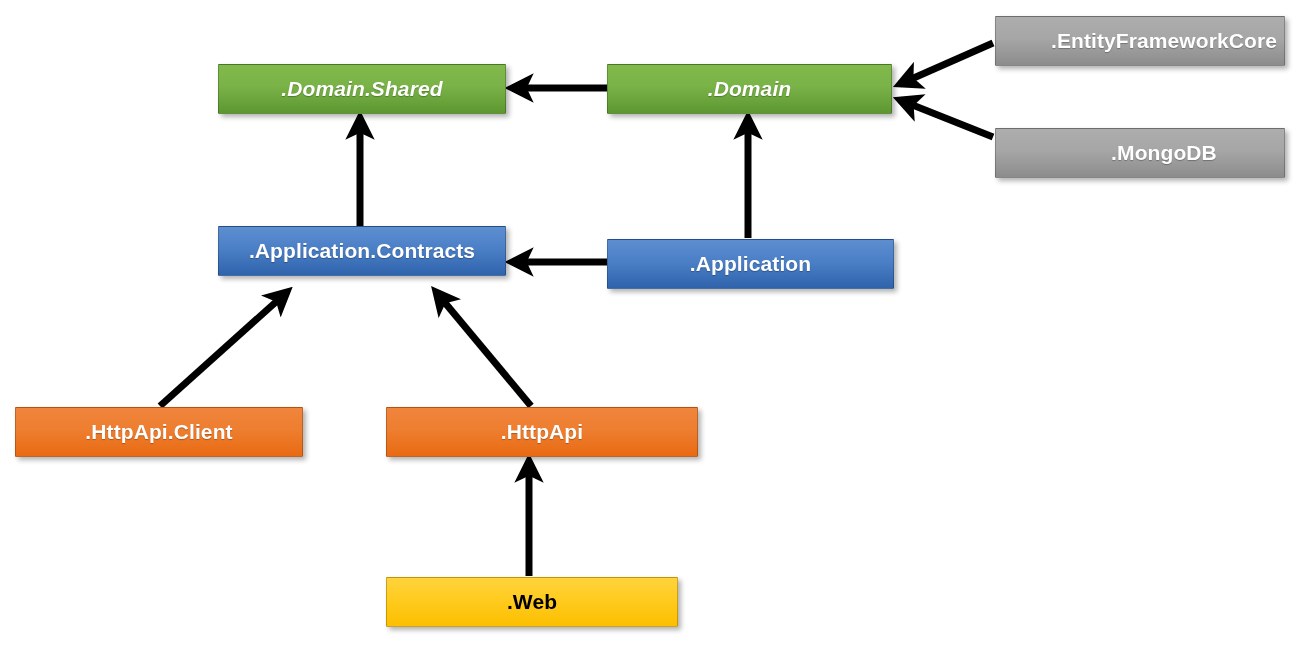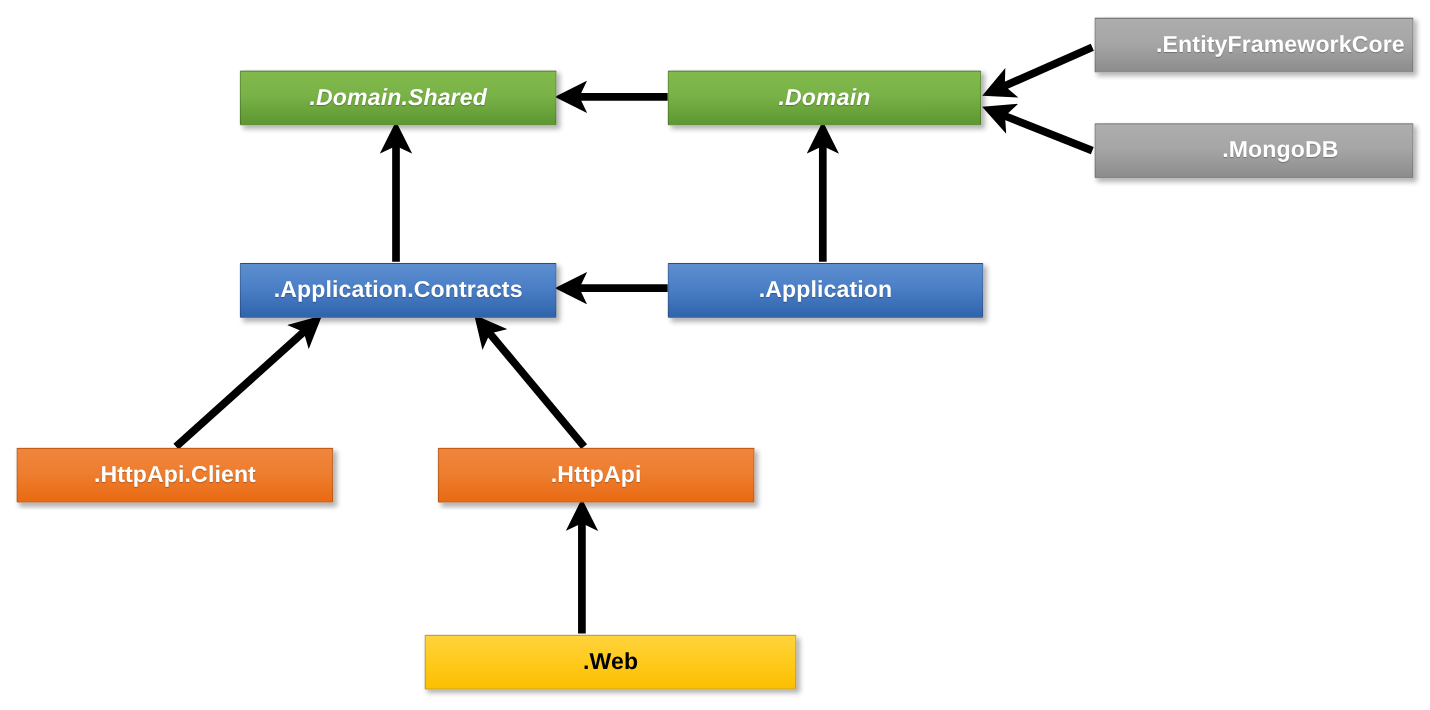--- a/index.html
+++ b/index.html
@@ -87,20 +87,20 @@
         <line x1="607" y1="262" x2="512" y2="262" stroke="#000000" stroke-width="7" marker-end="url(#arrowhead)"></line>
         <line x1="160" y1="406" x2="287" y2="292" stroke="#000000" stroke-width="7" marker-end="url(#arrowhead)"></line>
         <line x1="531" y1="406" x2="436" y2="292" stroke="#000000" stroke-width="7" marker-end="url(#arrowhead)"></line>
         <line x1="529" y1="576" x2="529" y2="461" stroke="#000000" stroke-width="7" marker-end="url(#arrowhead)"></line>
       </g>
   </svg>
 
   <div class="node node-green" style="left: 218px; top: 64px; width: 288px; height: 50px;">.Domain.Shared</div>
   <div class="node node-green" style="left: 607px; top: 64px; width: 285px; height: 50px;">.Domain</div>
   <div class="node node-gray" style="left: 995px; top: 16px; width: 290px; height: 50px;">.EntityFrameworkCore</div>
-  <div class="node node-gray" style="left: 995px; top: 112px; width: 290px; height: 50px;">.MongoDB</div>
-  <div class="node node-blue" style="left: 218px; top: 239px; width: 288px; height: 50px;">.Application.Contracts</div>
+  <div class="node node-gray" style="left: 995px; top: 128px; width: 290px; height: 50px;">.MongoDB</div>
+  <div class="node node-blue" style="left: 218px; top: 226px; width: 288px; height: 50px;">.Application.Contracts</div>
   <div class="node node-blue" style="left: 607px; top: 239px; width: 287px; height: 50px;">.Application</div>
   <div class="node node-orange" style="left: 15px; top: 407px; width: 288px; height: 50px;">.HttpApi.Client</div>
-  <div class="node node-orange" style="left: 386px; top: 407px; width: 288px; height: 50px; margin-left: 12px;">.HttpApi</div>
-  <div class="node node-yellow" style="left: 386px; top: 577px; width: 338px; height: 50px;">.Web</div>
+  <div class="node node-orange" style="left: 386px; top: 407px; width: 312px; height: 50px;">.HttpApi</div>
+  <div class="node node-yellow" style="left: 386px; top: 577px; width: 292px; height: 50px;">.Web</div>
 
 </div>
 
 </body></html>

